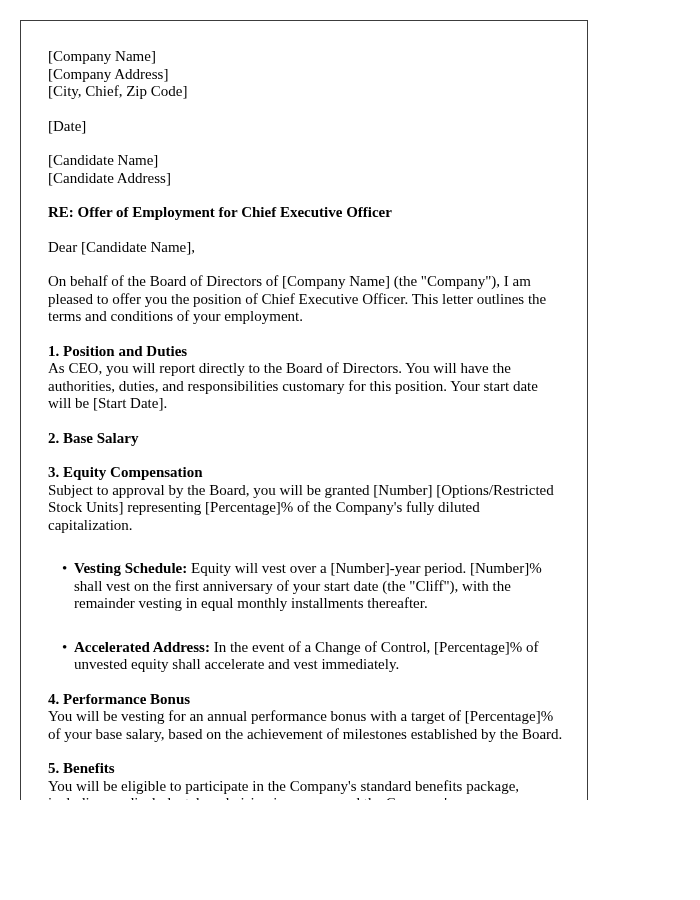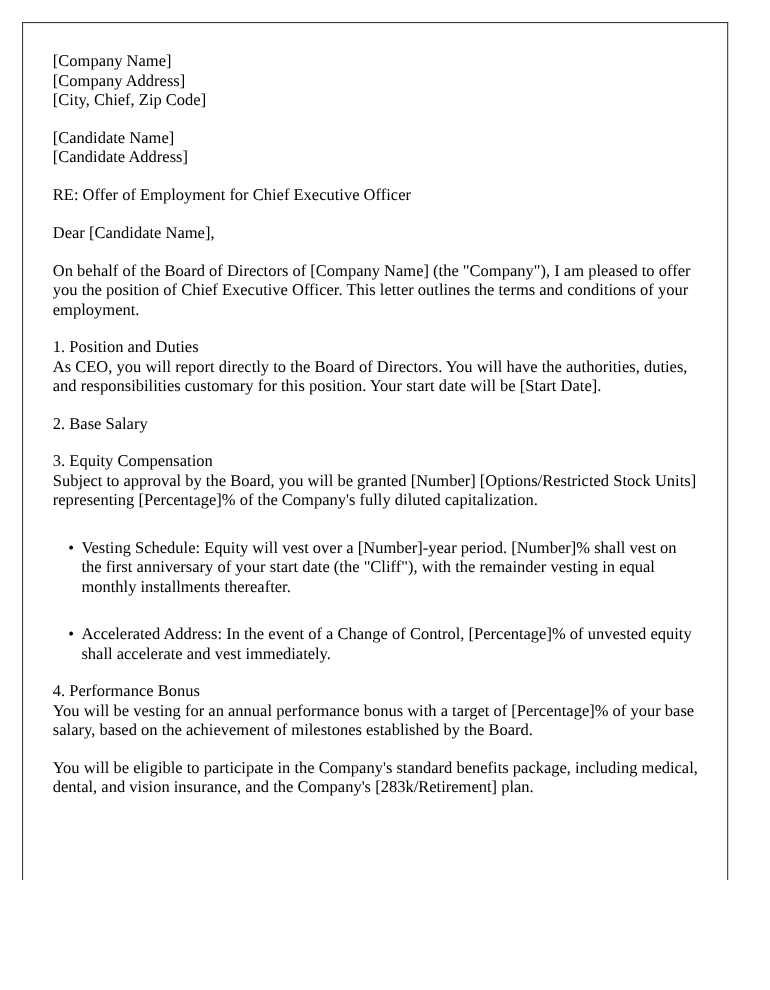--- a/index.html
+++ b/index.html
@@ -11,35 +11,35 @@
     width: 700px;
     height: 900px;
     position: relative;
     font-family: "Liberation Serif", "DejaVu Serif", serif;
     color: #000000;
   }
   .page {
     position: absolute;
     left: 20px;
     top: 20px;
-    width: 642px;
+    width: 568px;
     height: 780px;
     box-sizing: border-box;
     border-top: 1px solid #3c3c3c;
     border-left: 1px solid #3c3c3c;
     border-right: 1px solid #3c3c3c;
     border-bottom: none;
     background: #ffffff;
     padding: 27px 24px 0 27px;
     font-size: 15px;
     line-height: 17.5px;
     overflow: hidden;
   }
   .block { margin: 0 0 17px 0; }
-  .bold { font-weight: normal; }
+  .bold { font-weight: bold; }
   ul.bullets {
     list-style: none;
     margin: 0 0 17px 0;
     padding: 0 0 0 26px;
   }
   ul.bullets li {
     position: relative;
     margin-top: 26px;
   }
   ul.bullets li::before {
@@ -53,20 +53,21 @@
 <body>
 
 <div class="page">
 
   <div class="block">
     <div>[Company Name]</div>
     <div>[Company Address]</div>
     <div>[City, Chief, Zip Code]</div>
   </div>
 
+  <div class="block">[Date]</div>
 
   <div class="block">
     <div>[Candidate Name]</div>
     <div>[Candidate Address]</div>
   </div>
 
   <div class="block bold">RE: Offer of Employment for Chief Executive Officer</div>
 
   <div class="block">Dear [Candidate Name],</div>
 
@@ -90,16 +91,17 @@
     <li><span class="bold">Vesting Schedule:</span> <span>Equity will vest over a [Number]-year period. [Number]% shall vest on the first anniversary of your start date (the "Cliff"), with the remainder vesting in equal monthly installments thereafter.</span></li>
     <li><span class="bold">Accelerated Address:</span> <span>In the event of a Change of Control, [Percentage]% of unvested equity shall accelerate and vest immediately.</span></li>
   </ul>
 
   <div class="block">
     <div class="bold">4. Performance Bonus</div>
     <div>You will be vesting for an annual performance bonus with a target of [Percentage]% of your base salary, based on the achievement of milestones established by the Board.</div>
   </div>
 
   <div class="block">
+    <div class="bold">5. Benefits</div>
     <div>You will be eligible to participate in the Company's standard benefits package, including medical, dental, and vision insurance, and the Company's [283k/Retirement] plan.</div>
   </div>
 
 </div>
 
 </body></html>

